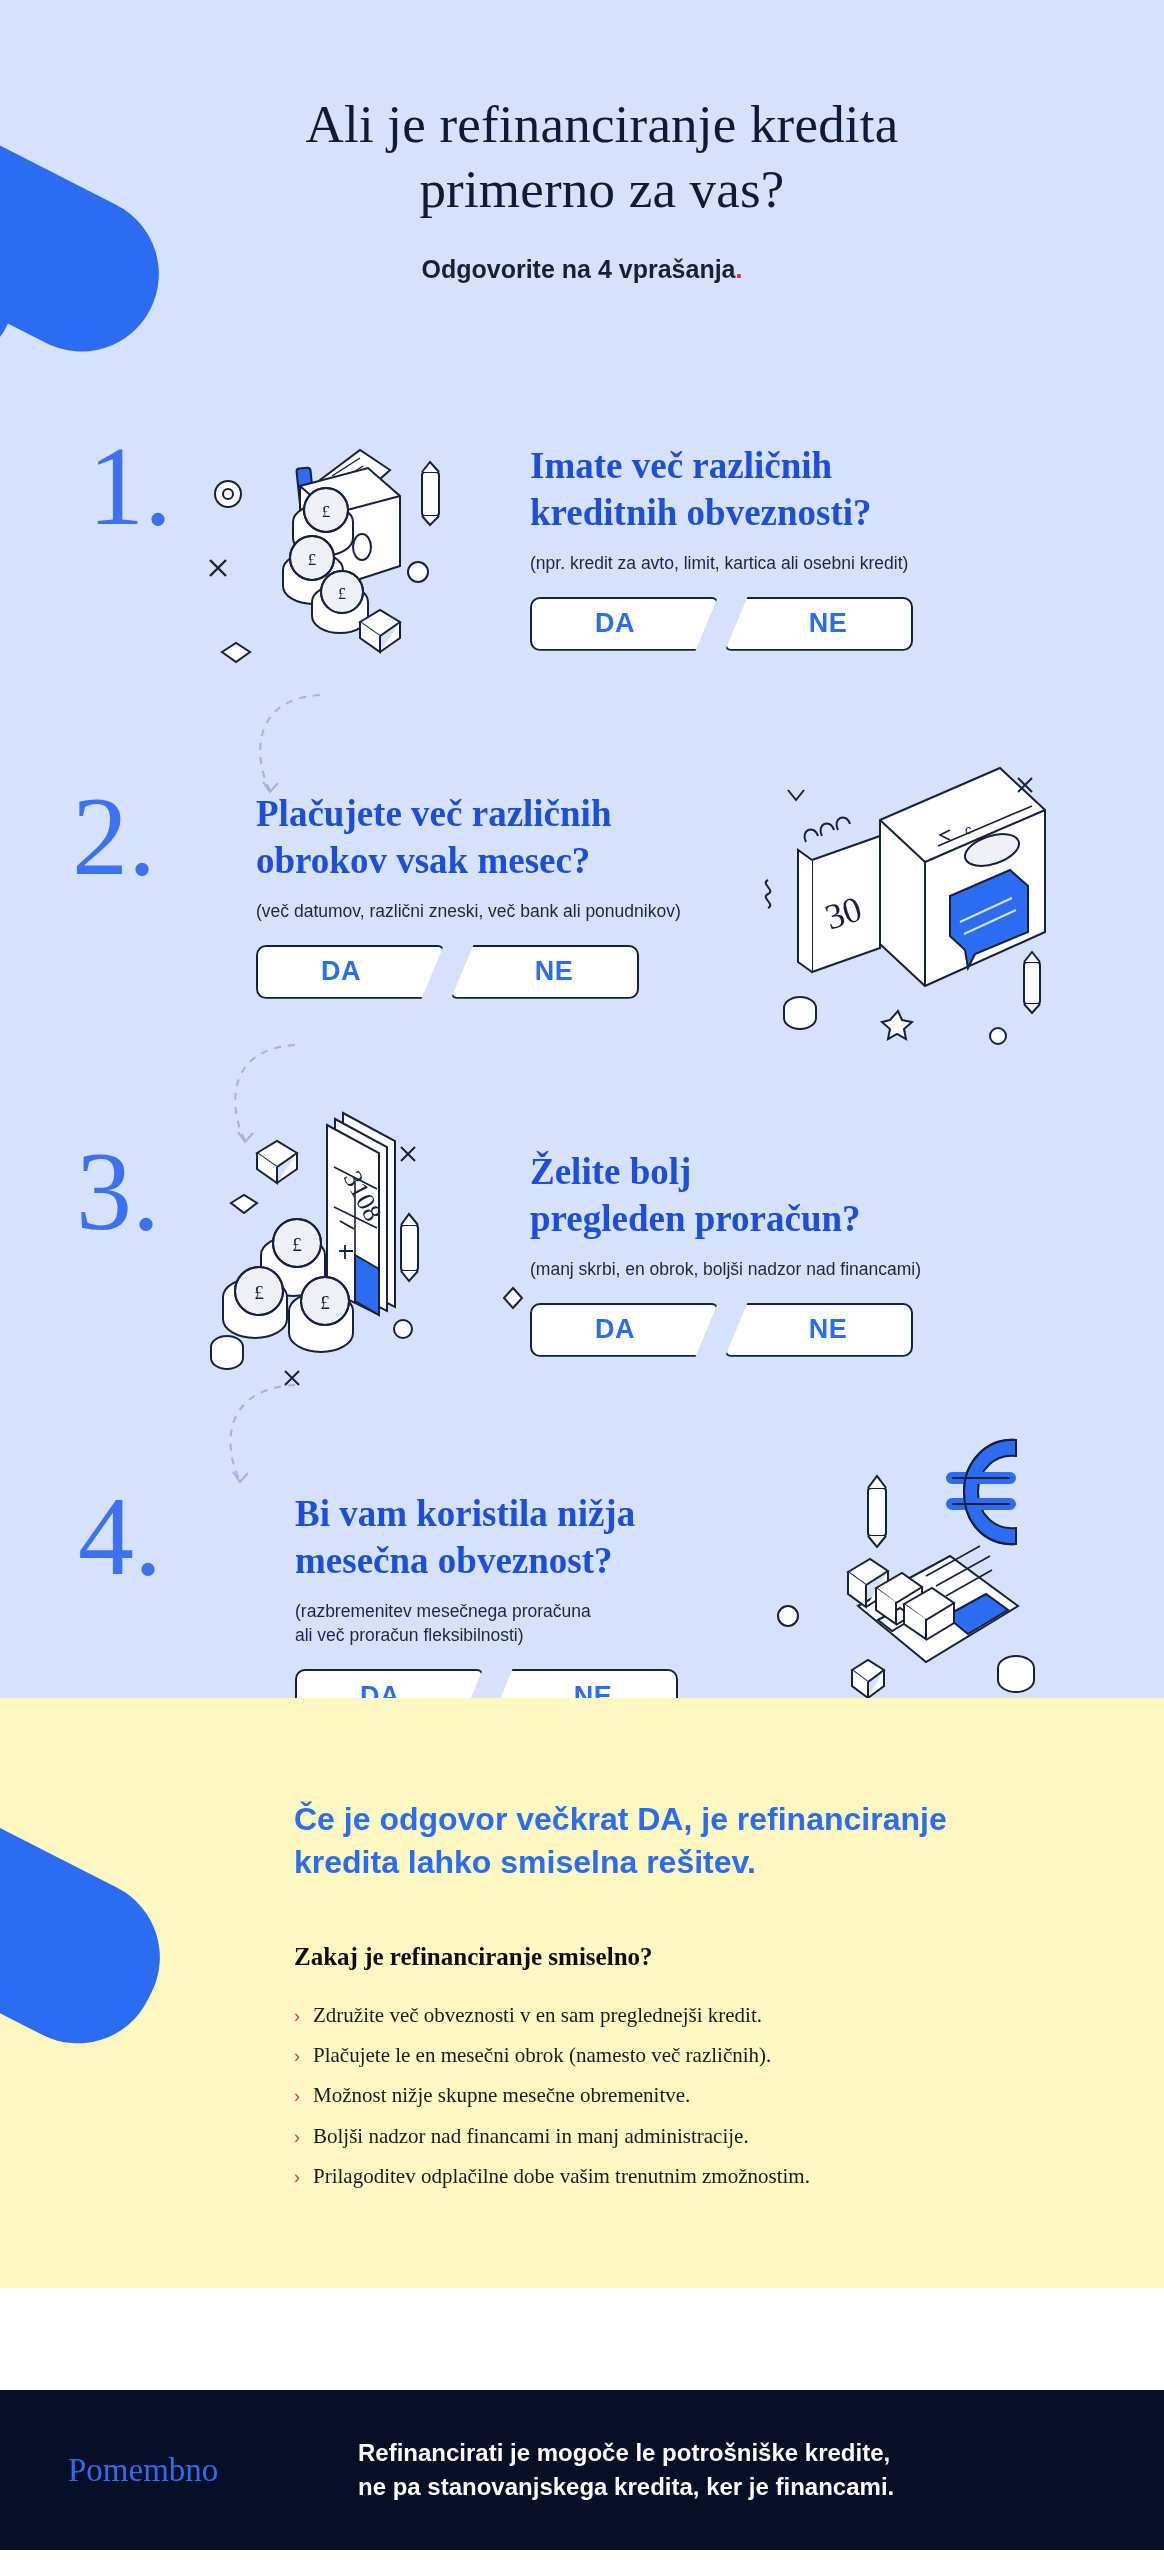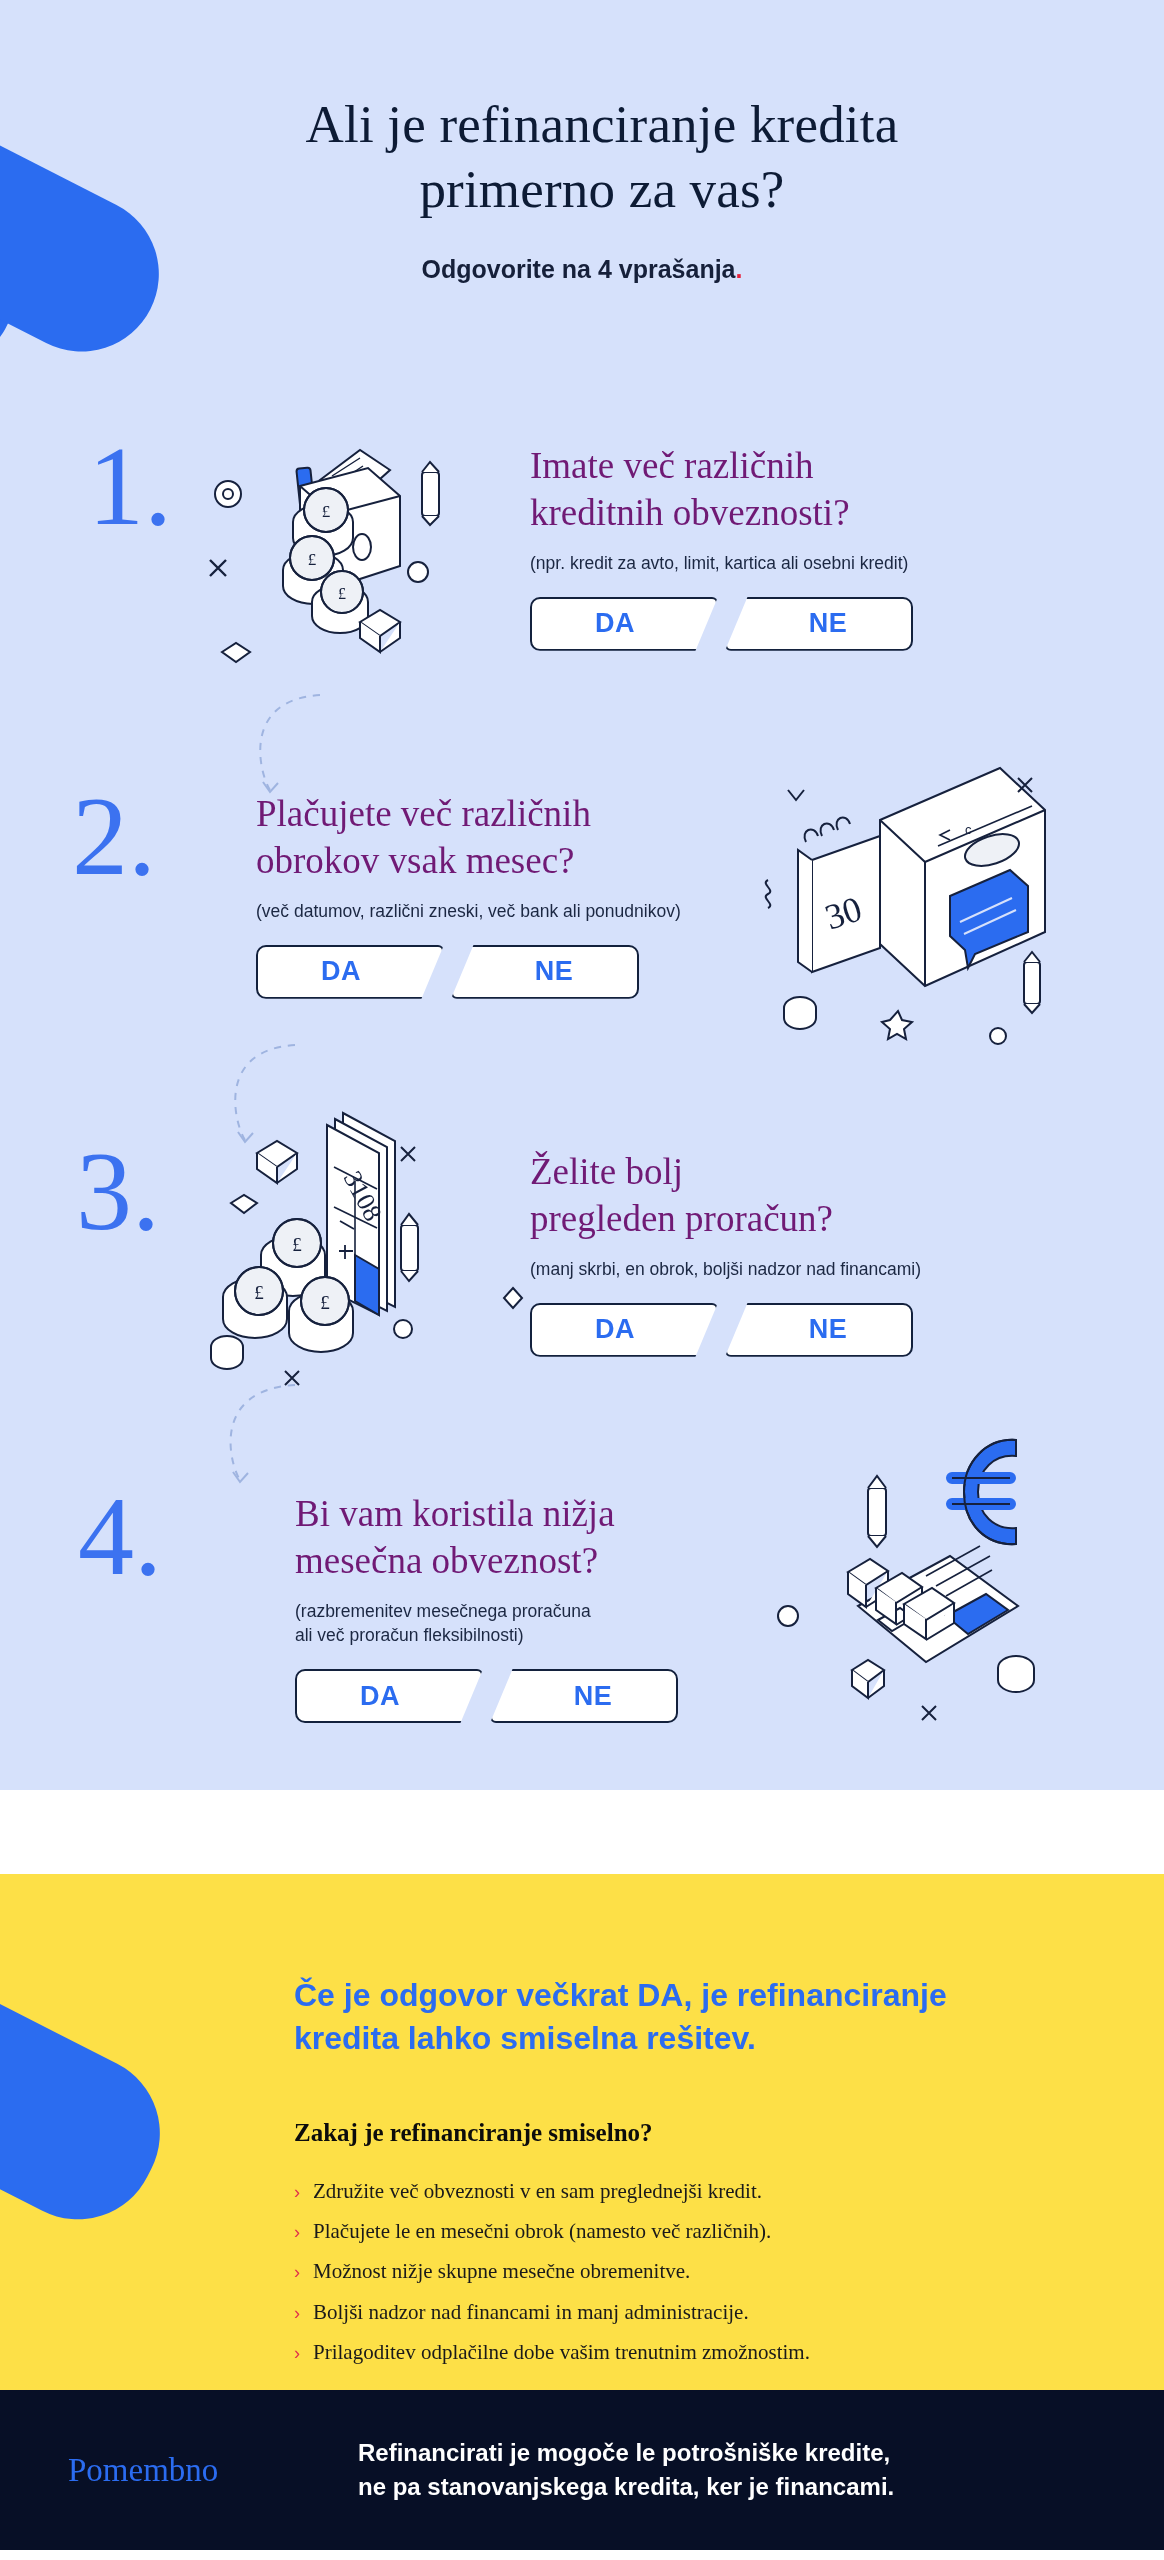--- a/index.html
+++ b/index.html
@@ -79,22 +79,22 @@
     font-size: 112px;
     line-height: 1;
     color: #3c72f0;
     font-weight: 400;
   }
 
   .q-text {
     font-family: "Liberation Serif", serif;
     font-size: 37px;
     line-height: 1.28;
-    color: #701a75;
-    font-weight: 400;
+    color: #1d4ed8;
+    font-weight: 700;
   }
 
   .q-sub {
     margin-top: 14px;
     font-size: 17.5px;
     line-height: 1.38;
     color: #1b2742;
     font-weight: 400;
   }
 
@@ -129,24 +129,24 @@
   
   .illus { position: absolute; }
   .illus svg { display: block; overflow: visible; }
 
   
   .connector { position: absolute; pointer-events: none; }
 
   
   .concl-section {
     position: absolute;
-    top: 1874px; left: 0;
+    top: 1698px; left: 0;
     width: 1164px;
     height: 590px;
-    background: #fde047;
+    background: #fef9c3;
     overflow: hidden;
   }
 
   .concl-head {
     position: absolute;
     top: 100px; left: 294px;
     width: 830px;
     font-size: 32px;
     font-weight: bold;
     line-height: 1.35;

